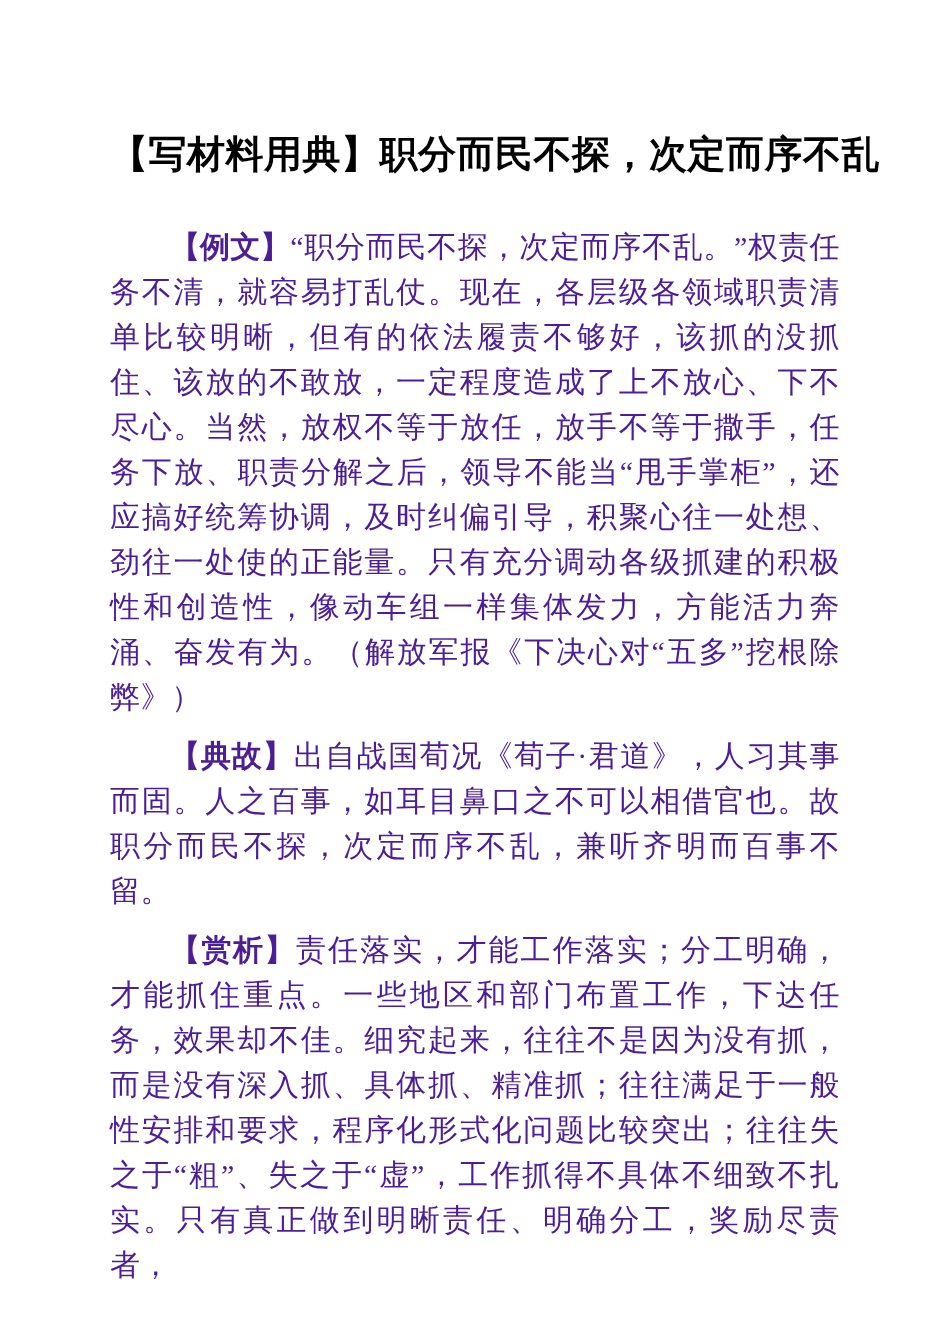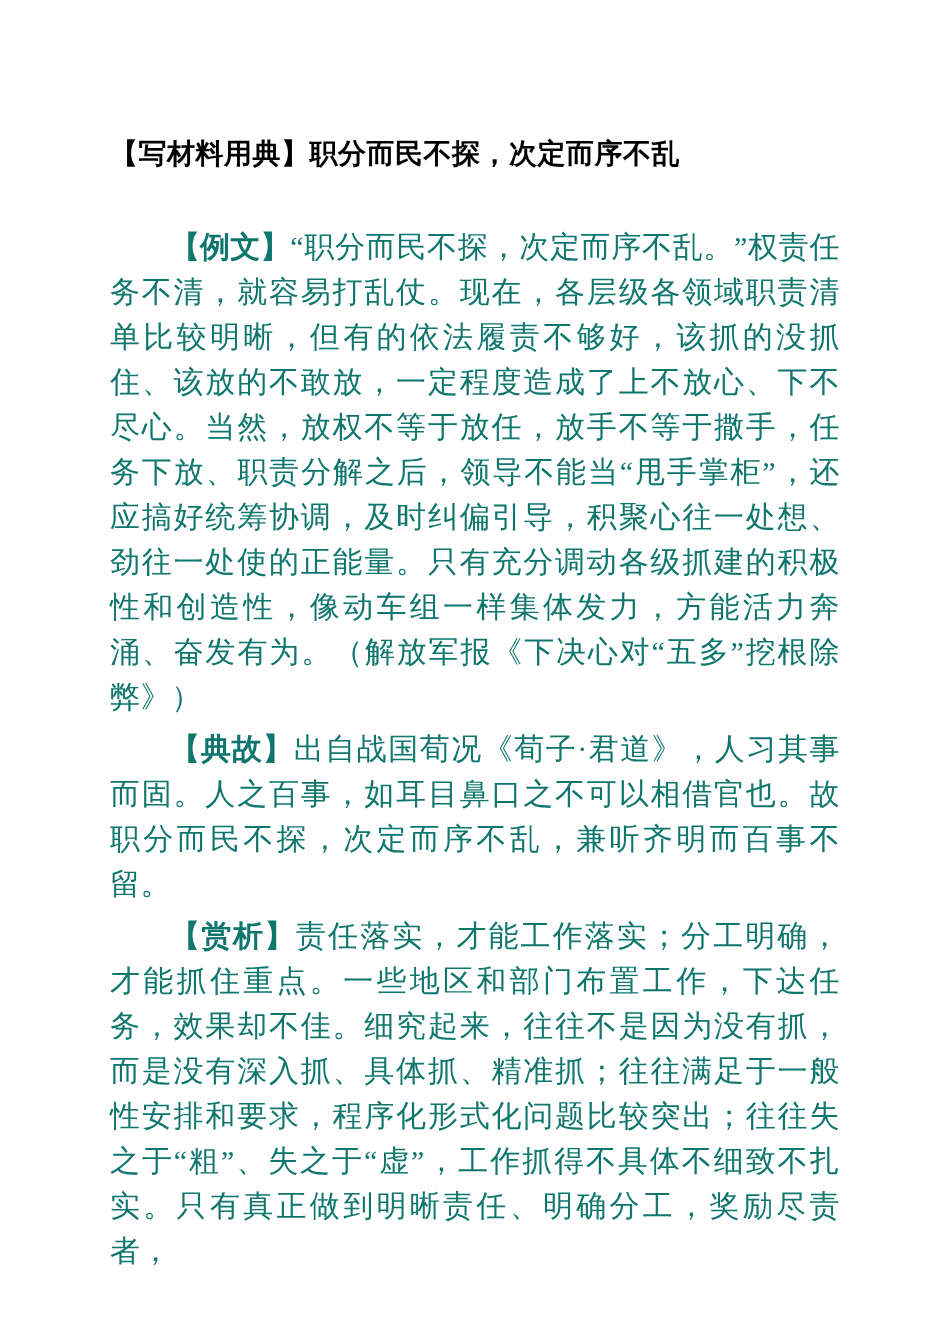--- a/index.html
+++ b/index.html
@@ -23,49 +23,49 @@
   .page-inner {
     position: absolute;
     left: 110px;
     top: 0;
     width: 730px;
   }
 
   .doc-title {
     font-family: "Liberation Sans", "DejaVu Sans", sans-serif;
     font-weight: 700;
-    font-size: 28px;
+    font-size: 38px;
     line-height: 52px;
     letter-spacing: 0.5px;
     color: #000000;
     margin: 0;
     padding-top: 128px;
     text-align: left;
     white-space: nowrap;
   }
 
   .body-block {
     margin-top: 44px;
   }
 
   .para {
     font-family: "Liberation Serif", "DejaVu Serif", serif;
     font-size: 30px;
     line-height: 45px;
-    color: #0f766e;
+    color: #4c1d95;
     margin: 0 0 0 0;
     text-align: justify;
     text-justify: inter-character;
     text-indent: 60px;
     letter-spacing: 0.6px;
     word-break: break-all;
   }
 
   .para + .para {
-    margin-top: 7px;
+    margin-top: 14px;
   }
 
   .marker {
     font-weight: 700;
     letter-spacing: 0px;
   }
 
   .para-text {
     font-weight: 400;
   }

